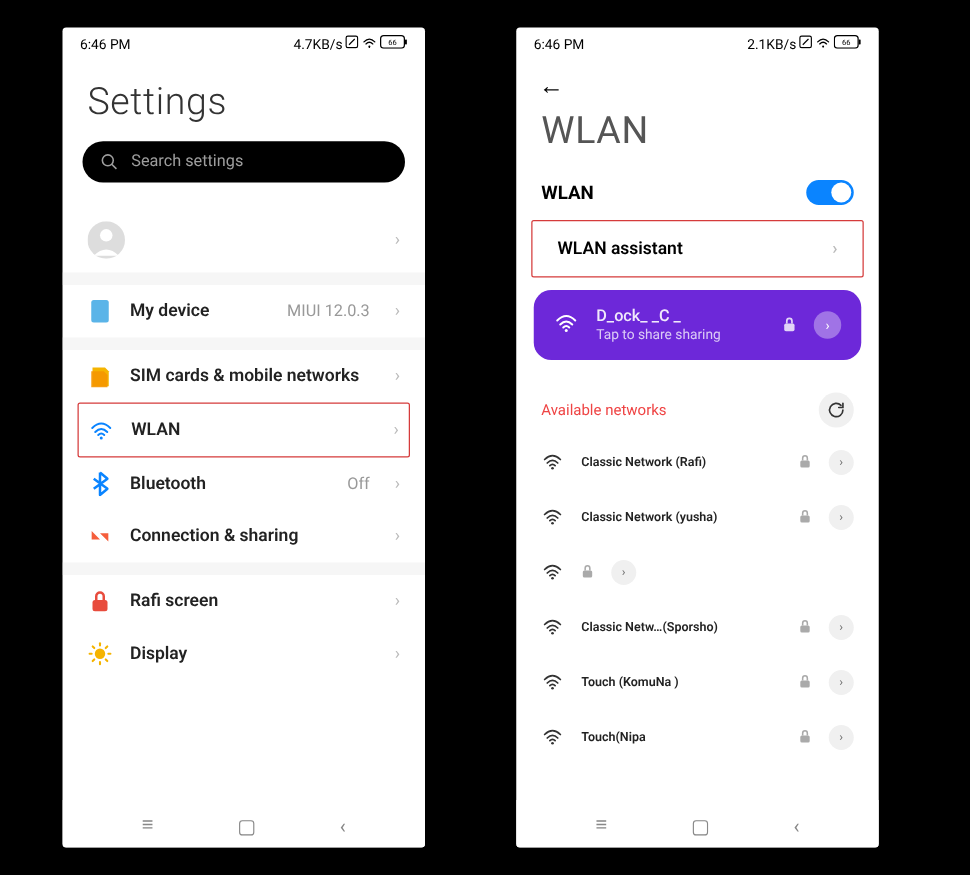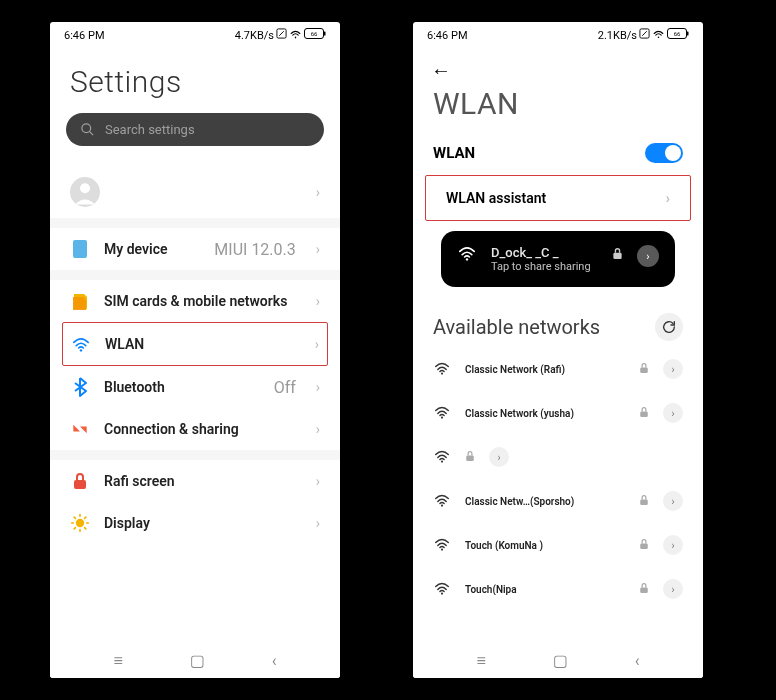--- a/index.html
+++ b/index.html
@@ -33,42 +33,42 @@
   .status-right { display: flex; align-items: center; gap: 2px; }
   .page-title {
     font-size: 30px;
     font-weight: 300;
     color: #333;
     padding: 18px 20px 14px;
     letter-spacing: 0.5px;
   }
   .search-box {
     margin: 0 16px 12px;
-    background: #404040;
+    background: #000000;
     border-radius: 20px;
     padding: 9px 14px;
     display: flex;
     align-items: center;
     gap: 10px;
     color: #9e9e9e;
     font-size: 13px;
     text-align: center;
   }
   .search-box svg { flex-shrink: 0; }
   .row {
     display: flex;
     align-items: center;
     padding: 11px 20px;
     gap: 14px;
     position: relative;
   }
   .row .icon { width: 20px; height: 20px; flex-shrink: 0; display:flex; align-items:center; justify-content:center; }
   .row .avatar-icon { width: 30px; height: 30px; }
   .row .label { flex: 1; font-size: 14px; font-weight: 600; color: #222; }
-  .row .sub { font-size: 16px; color: #999; margin-right: 6px; margin-left: 16px; }
+  .row .sub { font-size: 13px; color: #999; margin-right: 6px; margin-left: 16px; }
   .chevron { color: #bbb; font-size: 14px; }
   .highlight-red { border: 1.5px solid #d53b3b; margin: 0 12px; border-radius: 2px; }
   .divider { height: 10px; background: #f6f6f6; }
   .small-gap { height: 8px; }
 
   .back-arrow { padding: 10px 18px 4px; font-size: 20px; color: #000; }
   .wlan-title {
     font-size: 30px;
     font-weight: 400;
     color: #555;
@@ -86,43 +86,43 @@
   .toggle::after {
     content: ""; position: absolute; right: 2px; top: 2px; width: 16px; height: 16px;
     background: #fff; border-radius: 50%;
   }
   .wlan-assist {
     display: flex; align-items: flex-start; justify-content: space-between;
     padding: 14px 20px; font-size: 14px; font-weight: 600;
   }
   .highlight-red-2 { border: 1.5px solid #d53b3b; margin: 0 12px; border-radius: 2px; }
   .connected-card {
-    margin: 10px 28px;
-    background: #000000;
+    margin: 10px 14px;
+    background: #6d28d9;
     border-radius: 14px;
     padding: 14px 16px;
     color: #fff;
     display: flex;
-    align-items: flex-start;
+    align-items: center;
     gap: 14px;
   }
   .connected-card .wifi-ic { flex-shrink: 0; }
   .connected-card .card-text { flex: 1; }
   .connected-card .net-name { font-size: 13px; font-weight: 500; opacity: 0.9; }
   .connected-card .net-sub { font-size: 11px; opacity: 0.75; }
   .connected-card .lock { opacity: 0.8; }
   .connected-card .arrow {
     width: 22px; height: 22px; border-radius: 50%; background: rgba(255,255,255,0.35);
     display: flex; align-items: center; justify-content: center; font-size: 11px;
   }
   .avail-header {
     display: flex; align-items: center; justify-content: space-between;
     padding: 16px 20px 6px;
   }
-  .avail-header .t { font-size: 20px; color: #404040; }
+  .avail-header .t { font-size: 12px; color: #ef4444; }
   .refresh-btn {
     width: 28px; height: 28px; border-radius: 50%; background: #f0f0f0;
     display: flex; align-items: center; justify-content: center;
   }
   .net-row {
     display: flex; align-items: center; gap: 14px;
     padding: 12px 20px;
   }
   .net-row .net-label { flex: 1; font-size: 10px; font-weight: 600; color: #222; white-space: nowrap; overflow: hidden; text-overflow: ellipsis; }
   .net-row .lock-ic { color: #aaa; font-size: 10px; }

